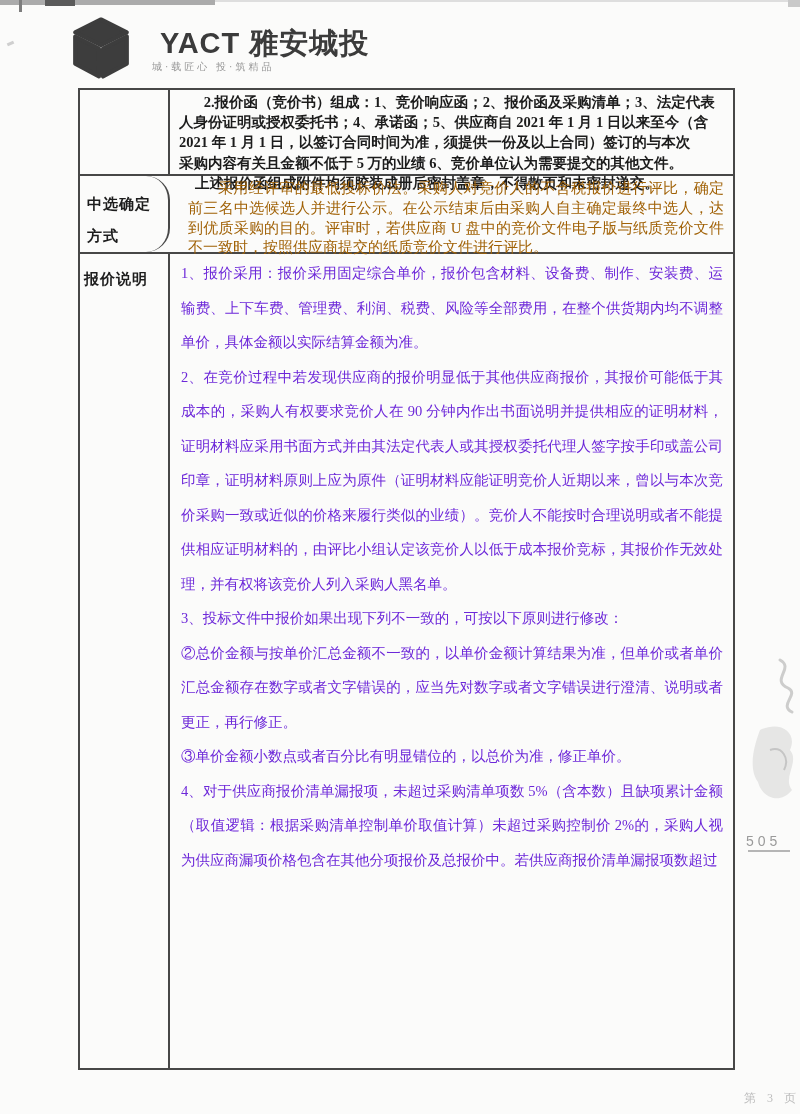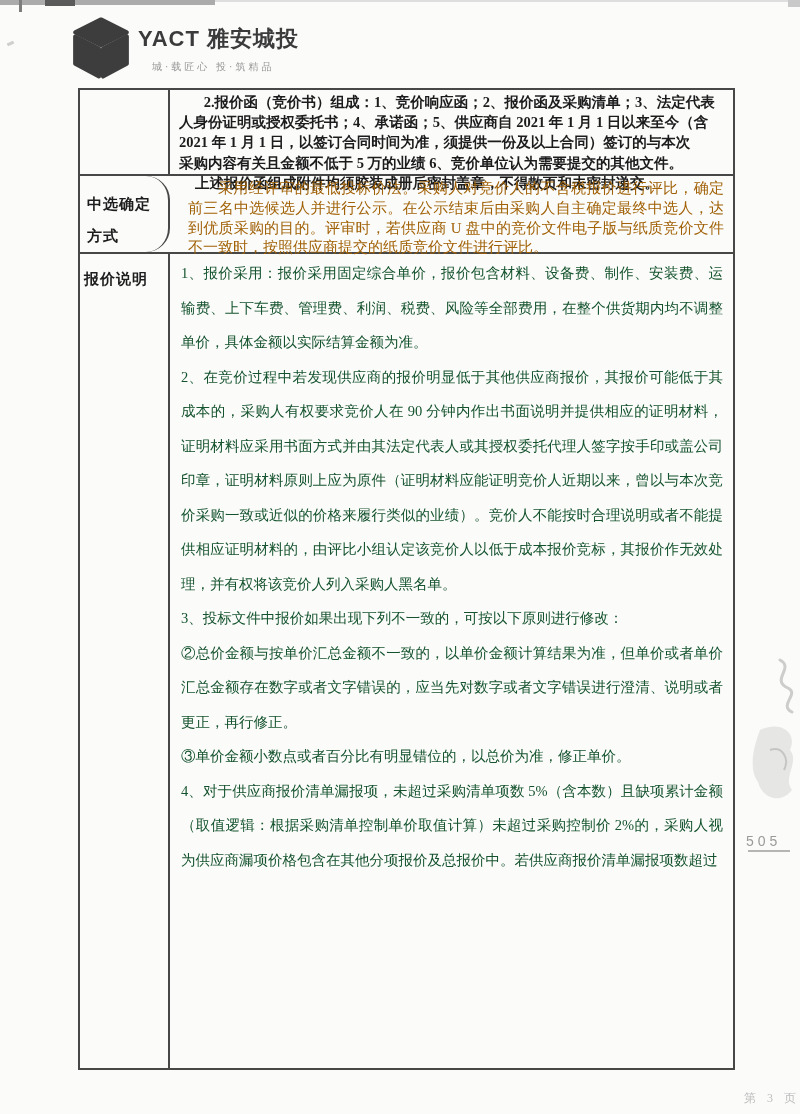--- a/index.html
+++ b/index.html
@@ -18,23 +18,23 @@
   .scan-hairline{position:absolute;left:215px;top:0;width:575px;height:2px;background:#dedede;}
   .scan-corner{position:absolute;left:788px;top:0;width:12px;height:7px;background:#c9c9c9;}
   .scan-tick-v{position:absolute;left:19px;top:0;width:3px;height:12px;background:#7d7d7d;}
   .scan-tick-l{position:absolute;left:7px;top:42px;width:7px;height:3px;background:#cfcfcf;transform:rotate(-25deg);}
   .stamp-fragment{position:absolute;left:740px;top:650px;width:60px;height:220px;opacity:.55;}
   .stamp-num{position:absolute;left:746px;top:833px;font-size:14px;color:#9a9a9a;letter-spacing:4px;font-family:"Liberation Sans",sans-serif;}
   .stamp-dash{position:absolute;left:748px;top:850px;width:42px;height:2px;background:#b5b5b5;}
   
   .logo-cube{position:absolute;left:64px;top:14px;width:74px;height:68px;}
   .brand-title{
-    position:absolute;left:138px;top:24px;
+    position:absolute;left:160px;top:24px;
     font-family:"Liberation Sans","DejaVu Sans",sans-serif;
-    font-size:22px;font-weight:800;color:#3b3b3b;letter-spacing:1px;white-space:nowrap;
+    font-size:29px;font-weight:800;color:#3b3b3b;letter-spacing:1px;white-space:nowrap;
   }
   .brand-tagline{
     position:absolute;left:152px;top:60px;
     font-family:"Liberation Sans","DejaVu Sans",sans-serif;
     font-size:10px;color:#989898;letter-spacing:3px;white-space:nowrap;
   }
   
   .doc-table{
     position:absolute;left:78px;top:88px;width:657px;height:982px;
     border:2px solid #474747;box-sizing:border-box;
@@ -53,21 +53,21 @@
   .row2{height:78px;}
   .bold-content{
     padding:2px 7px 0 9px;font-weight:bold;color:#1c1c1c;
     font-size:14.5px;line-height:20.2px;text-align:justify;
   }
   .bold-content .line{white-space:nowrap;overflow:hidden;}
   .indent2{text-indent:1.7em;}
   .indent1{text-indent:1.1em;}
   .normal-content{padding:3px 9px 0 18px;font-size:15px;line-height:19.8px;color:#a16207;}
   .normal-content p{margin:0;text-align:justify;text-indent:2em;}
-  .spaced-content{padding:2px 10px 0 11px;font-size:14.5px;line-height:34.5px;color:#14532d;}
+  .spaced-content{padding:2px 10px 0 11px;font-size:14.5px;line-height:34.5px;color:#6d28d9;}
   .spaced-content p{margin:0;text-align:justify;}
   
   .page-footer{
     position:absolute;left:0;right:0;top:1090px;text-align:right;
     font-size:12px;color:#bdbdbd;letter-spacing:4px;
   }
 </style>
 </head>
 <body>
 

